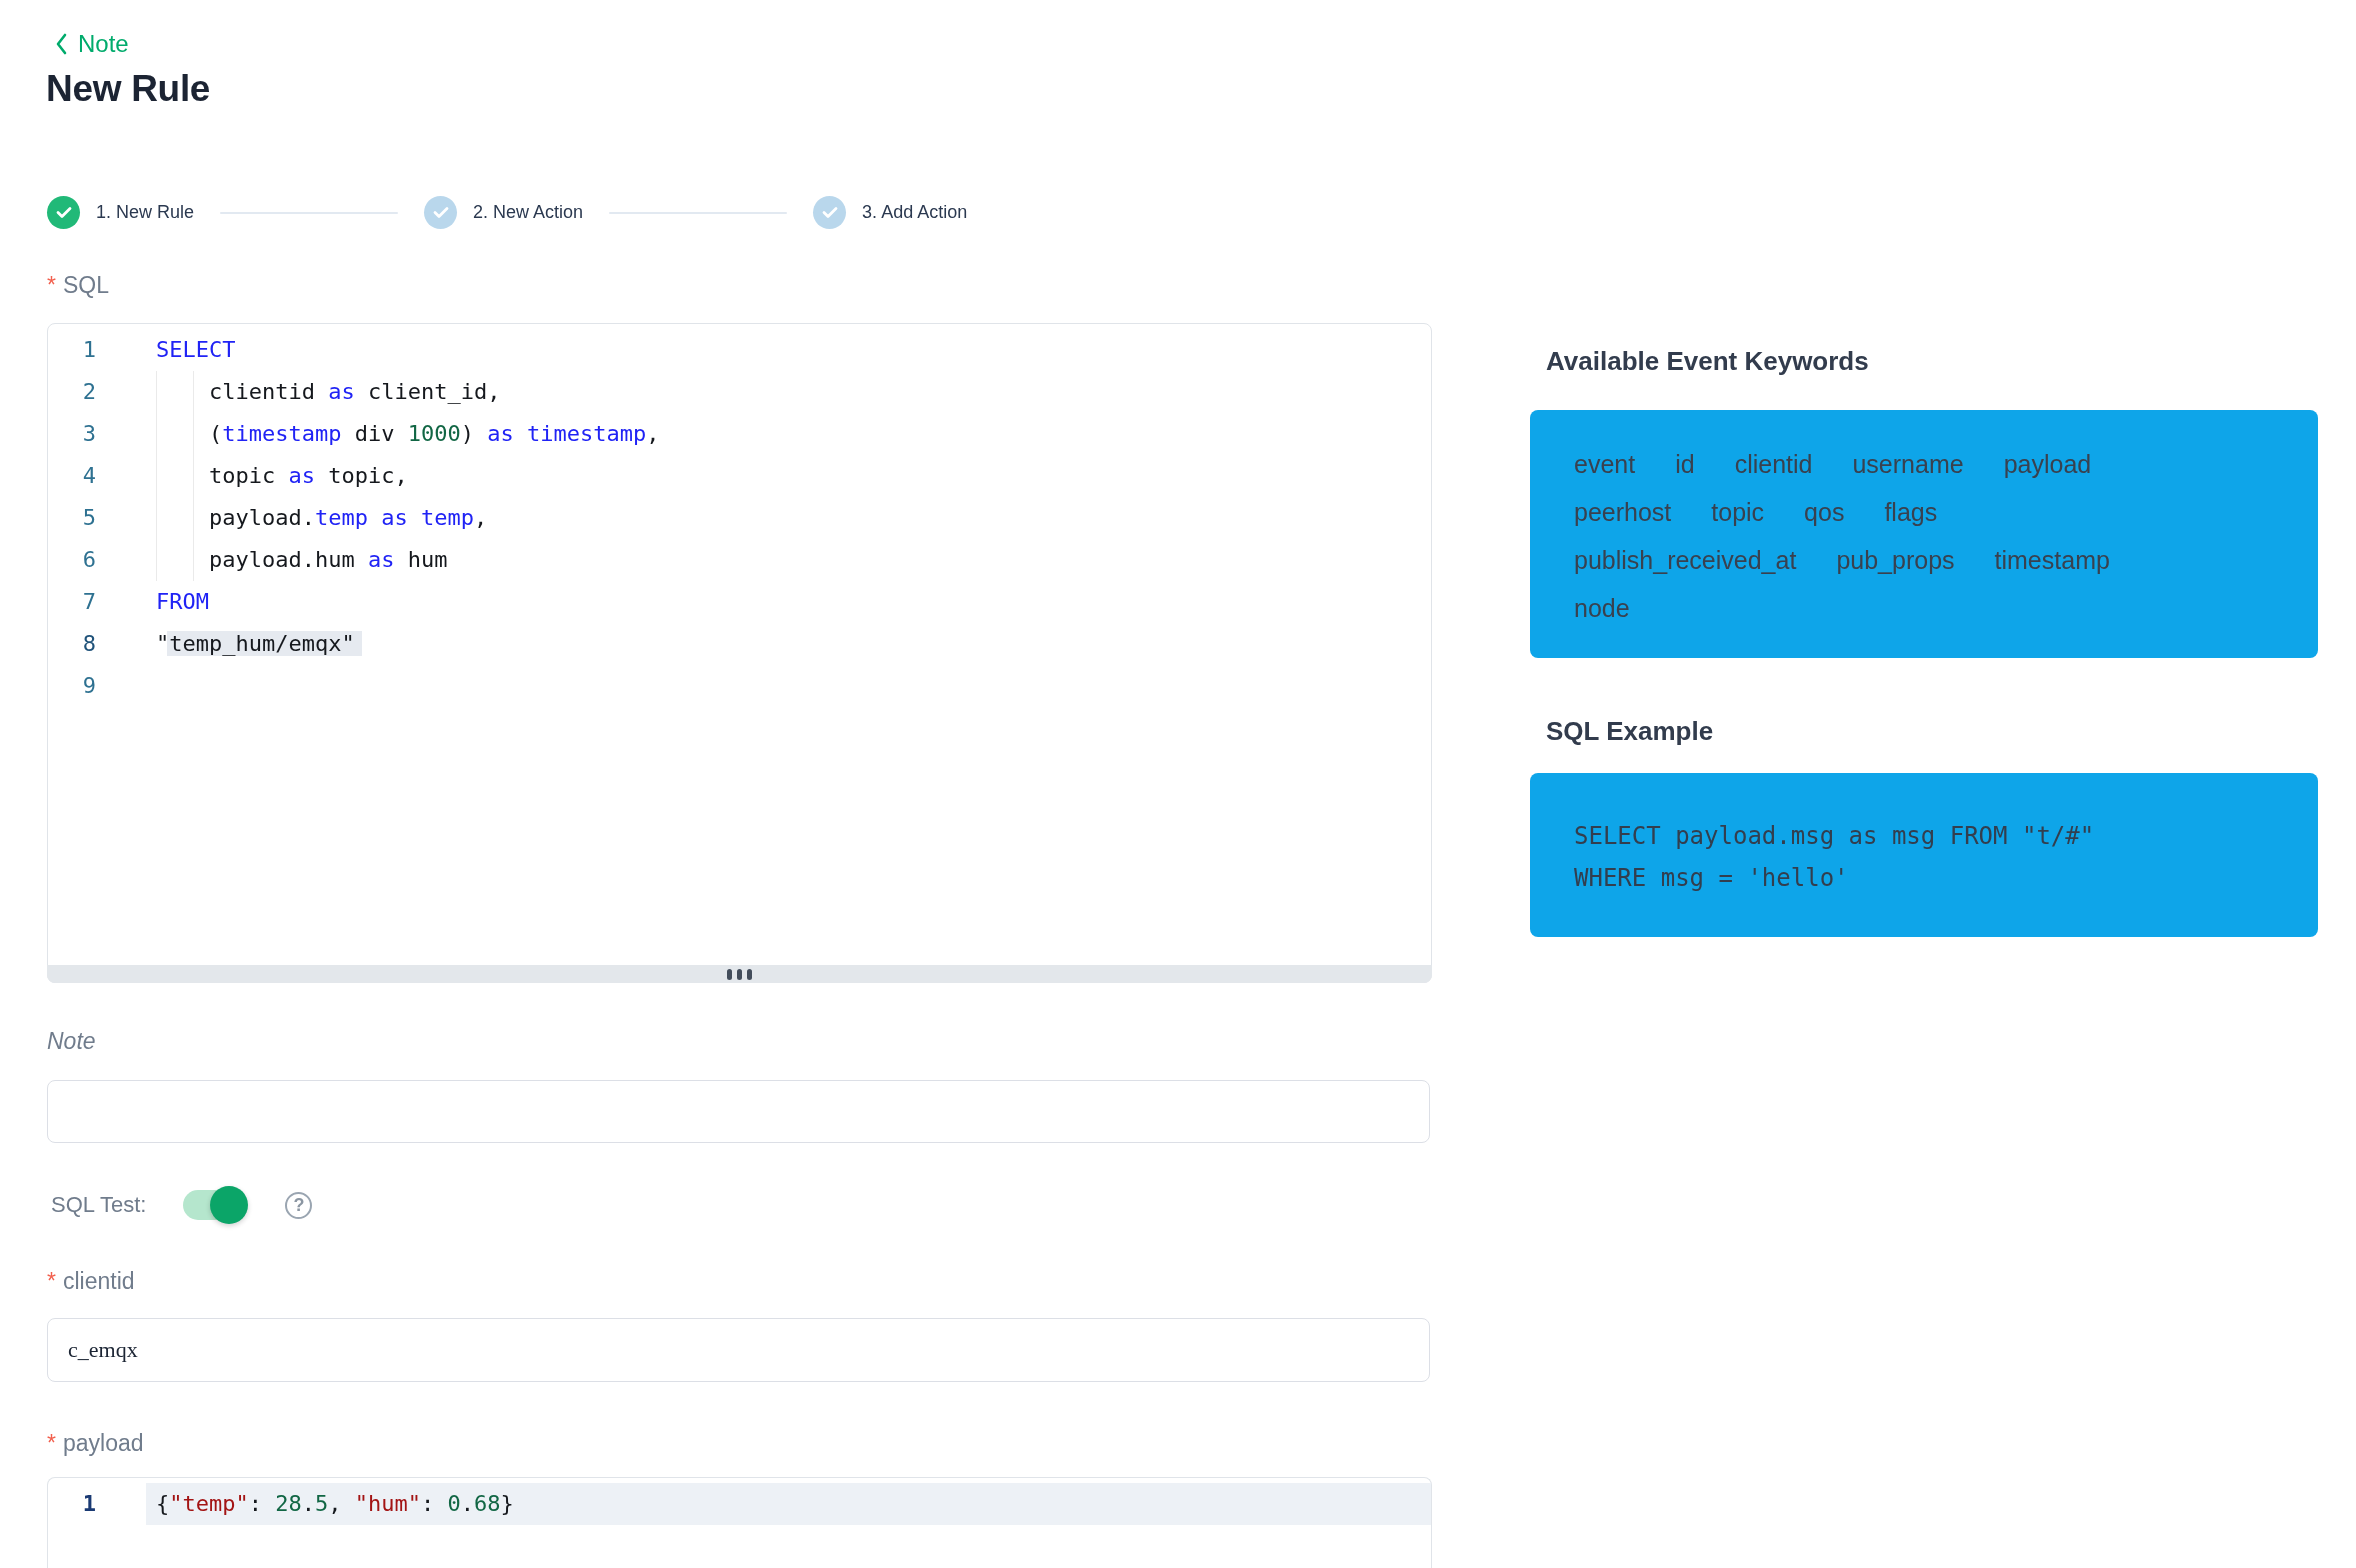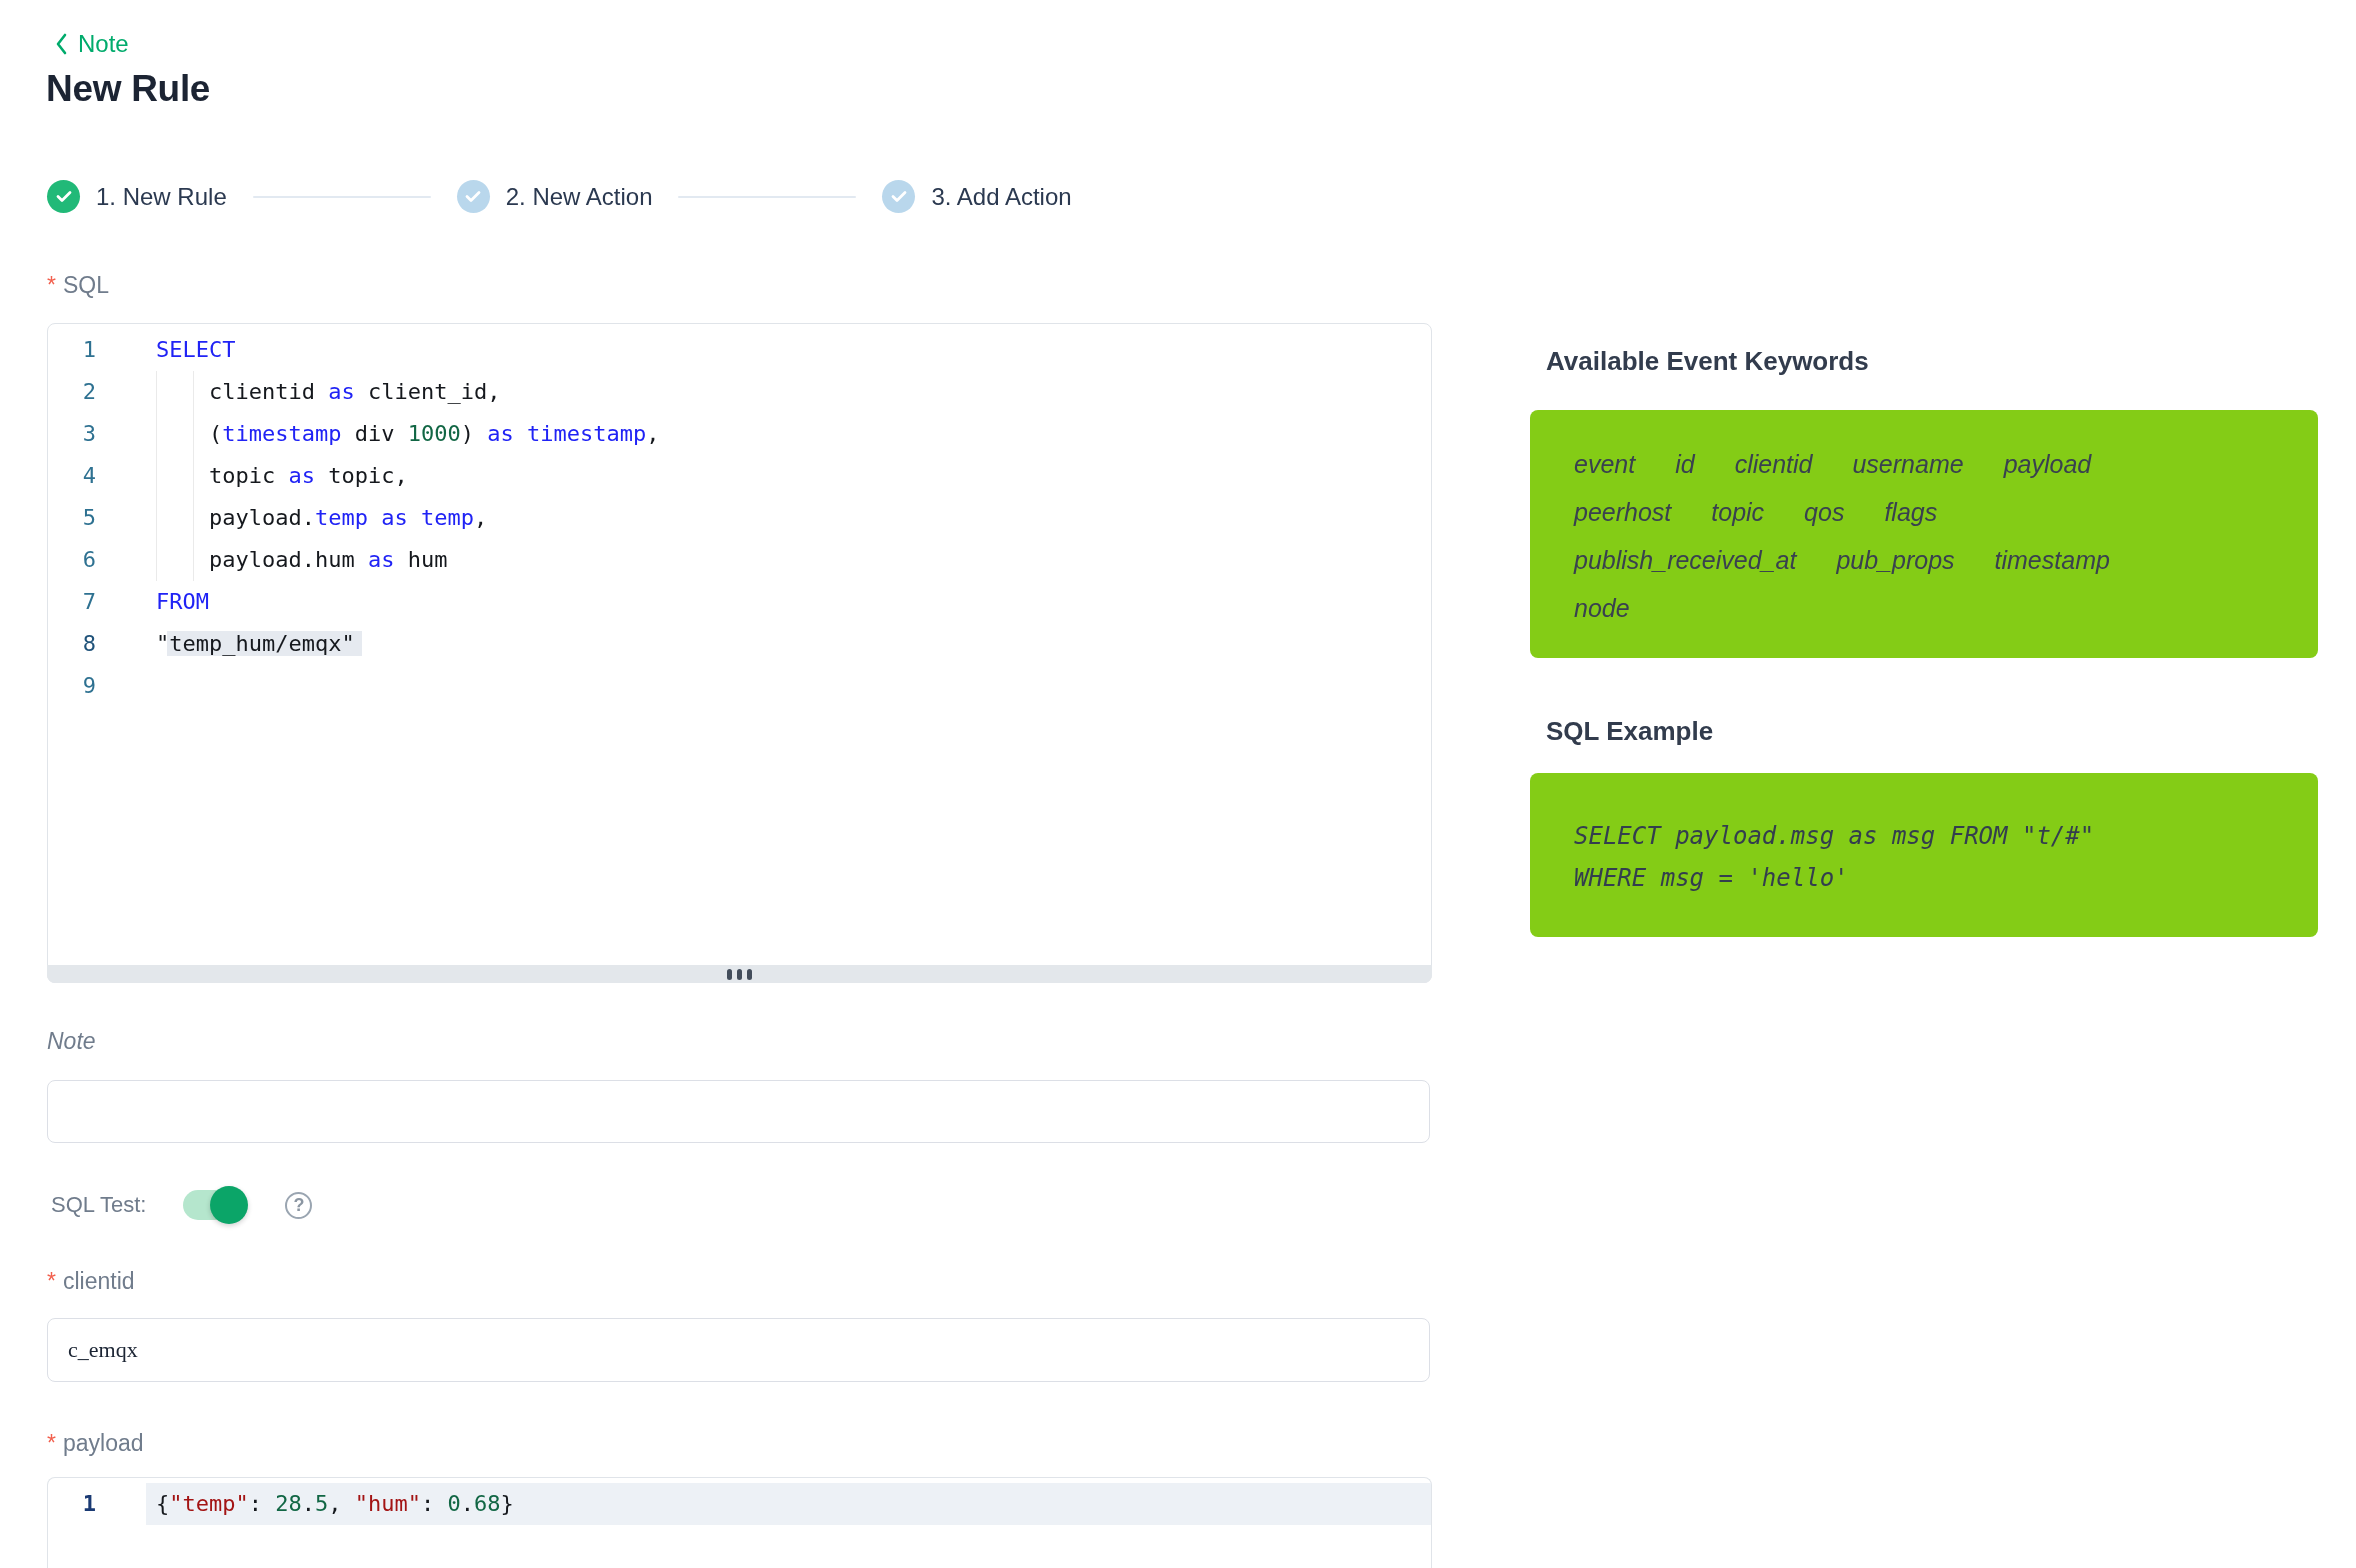--- a/index.html
+++ b/index.html
@@ -7,22 +7,22 @@
         font-family:"Liberation Sans",sans-serif;color:#1b2534;}
 
   
   .back{position:absolute;left:54px;top:30px;display:flex;align-items:center;gap:10px;
         color:var(--accent);font-size:24px;font-weight:500;cursor:pointer;text-decoration:none;}
   .back svg{display:block;}
   .page-title{position:absolute;left:46px;top:68px;margin:0;font-size:37px;font-weight:700;
         color:#1c2433;letter-spacing:-.3px;}
 
   
-  .stepper{position:absolute;left:47px;top:180px;display:flex;align-items:center;
-        font-size:24px;color:#2b3950;font-weight:500;}
+  .stepper{position:absolute;left:47px;top:196px;display:flex;align-items:center;
+        font-size:18px;color:#2b3950;font-weight:500;}
   .step{display:flex;align-items:center;gap:16px;cursor:pointer;}
   .step-circle{width:33px;height:33px;border-radius:50%;display:flex;align-items:center;
         justify-content:center;flex:none;}
   .step-circle.done{background:var(--step-done);}
   .step-circle.pending{background:var(--step-pending);}
   .connector{width:178px;height:2px;background:#e2e9f1;margin:0 26px;border-radius:1px;}
 
   
   .field-label{position:absolute;font-size:23px;color:#707c8c;}
   .ast{color:var(--req);margin-right:7px;}
@@ -71,21 +71,21 @@
         cursor:pointer;margin-right:40px;}
   .knob{position:absolute;right:-3px;top:-4px;width:38px;height:38px;border-radius:50%;
         background:#0ba568;box-shadow:0 2px 5px rgba(0,0,0,.18);}
   .help{width:27px;height:27px;border-radius:50%;border:2px solid #9aa5b1;color:#8b96a2;
         font-size:18px;font-weight:600;display:flex;align-items:center;justify-content:center;
         cursor:pointer;box-sizing:border-box;}
 
   
   .right{position:absolute;left:1530px;top:330px;width:788px;}
   .right h2{margin:16px;font-size:26px;font-weight:600;color:#323c4d;line-height:30px;}
-  .panel{background:#84cc16;border-radius:8px;box-sizing:border-box;font-style:italic;}
+  .panel{background:#0ea5e9;border-radius:8px;box-sizing:border-box;}
   .keywords-panel{margin-top:34px;padding:30px 44px 26px;}
   .kw-row{display:flex;gap:40px;line-height:48px;font-size:25px;color:#39414f;flex-wrap:nowrap;}
   .kw-item{white-space:nowrap;}
   .example-title{margin-top:58px !important;}
   .example-panel{margin-top:27px;padding:42px 44px 38px;font-family:"DejaVu Sans Mono",monospace;
         font-size:24px;line-height:42px;color:#333e4e;}
   .ex-line{white-space:pre;}
 </style>
 </head>
 <body>

